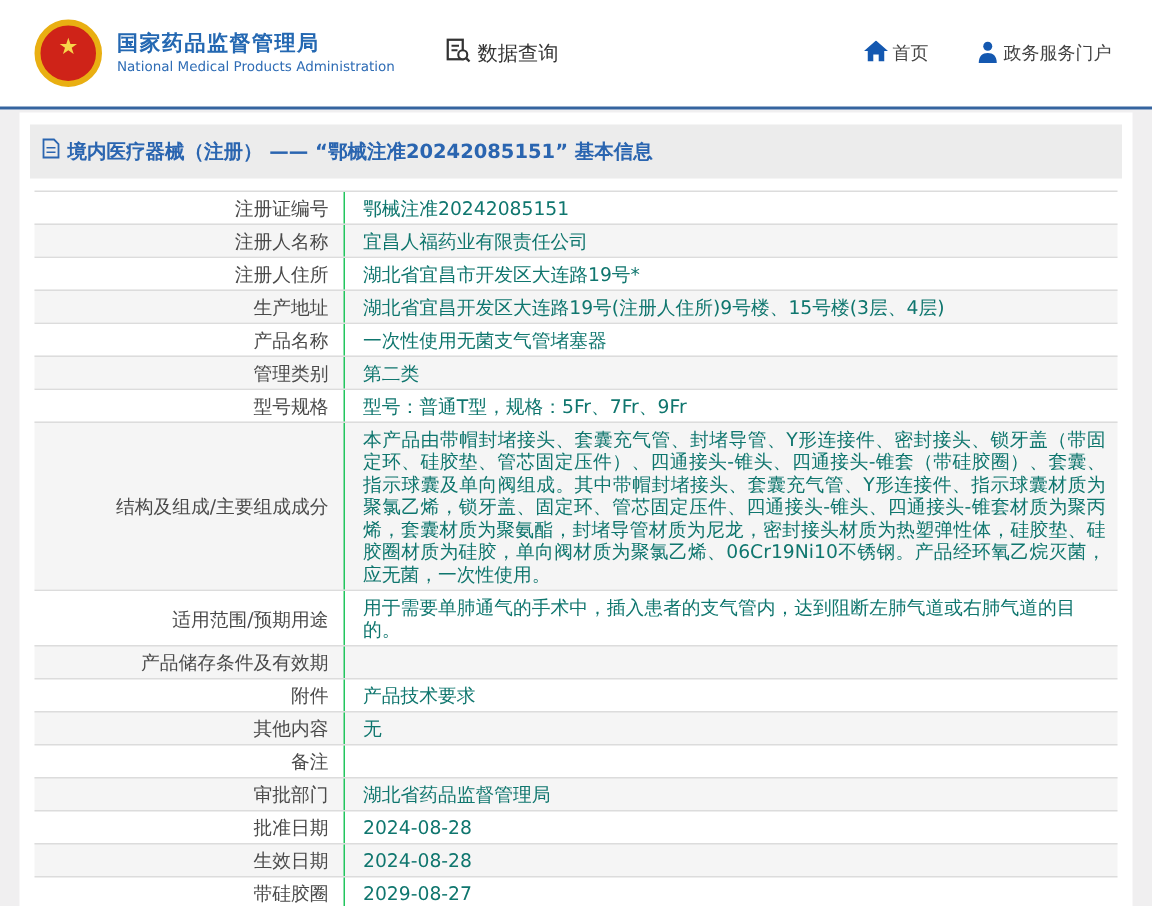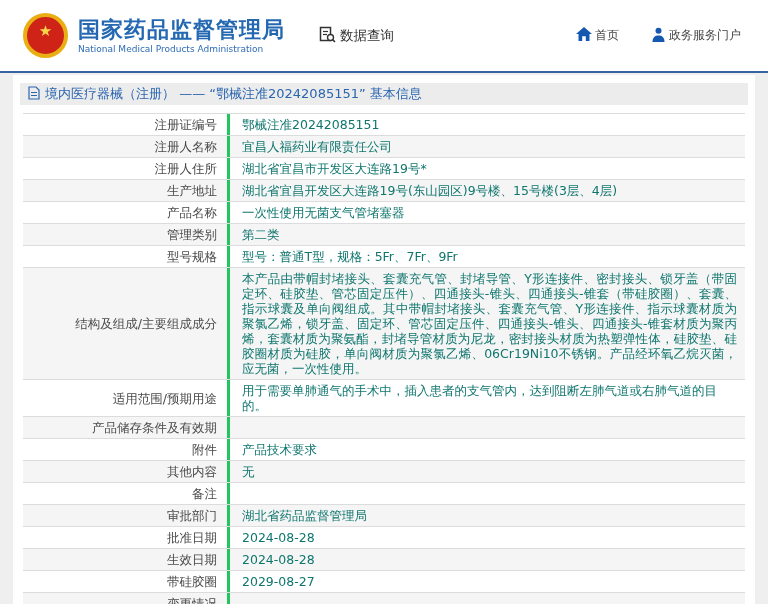--- a/index.html
+++ b/index.html
@@ -19,56 +19,56 @@
   }
   .logo { display:flex; align-items:center; }
   .emblem {
     width:45px; height:45px; border-radius:50%;
     background:#cf2318; border:4px solid #e9af12;
     display:flex; align-items:center; justify-content:center;
     flex:none;
   }
   .emblem-star { color:#f7d64a; font-size:15px; line-height:1; margin-top:-8px; }
   .title-block { margin-left:10px; }
-  .title-zh { font-size:22px; font-weight:bold; color:#2468b2; letter-spacing:1px; line-height:1.15; }
+  .title-zh { font-size:14px; font-weight:bold; color:#2468b2; letter-spacing:1px; line-height:1.15; }
   .title-en { font-size:9px; color:#2e6cb5; margin-top:2px; }
   .data-query {
     display:flex; align-items:center; gap:4px;
     margin-left:34px; margin-top:0;
     font-size:13.5px; color:#333; cursor:pointer;
   }
   .nav { margin-left:auto; display:flex; gap:32px; margin-right:4px; }
   .nav-item {
     display:flex; flex-direction:row; align-items:center; gap:3px;
     font-size:12px; color:#444; cursor:pointer;
   }
   
   .panel {
     margin:2px 13px 0 13px;
     background:#ffffff;
     padding:8px 7px 6px 7px;
     min-height:519px;
   }
   .breadcrumb {
-    background:#ececec; height:22px;
+    background:#ececec; height:36px;
     display:flex; align-items:center; gap:5px;
     padding:0 8px;
-    color:#2a65b0; font-size:13px;
+    color:#2a65b0; font-size:13px;font-weight:bold;
   }
   
   .info-table { margin:8px 3px 0 3px; border-bottom:1px solid #dcdcdc; }
   .row { display:flex; border-top:1px solid #dcdcdc; background:#ffffff; }
   .row.alt { background:#f5f5f5; }
   .cell-label {
     width:207px; flex:none;
     display:flex; align-items:center; justify-content:flex-end; gap:2px;
     text-align:right;
     padding:3px 10px 3px 4px;
     color:#4a4a4a; line-height:15px;
-    border-right:3px solid #22c55e;
+    border-right:1px solid #22c55e;
     min-height:15px;
   }
   .cell-value {
     flex:1;
     display:flex; align-items:center;
     padding:3px 8px 3px 12px;
     color:#0f766e; line-height:15px;
     min-height:15px;
   }
   .cell-value.long { text-align:justify; }
@@ -142,21 +142,21 @@
       <div class="row alt">
         <div class="cell-label">注册人名称</div>
         <div class="cell-value">宜昌人福药业有限责任公司</div>
       </div>
       <div class="row">
         <div class="cell-label">注册人住所</div>
         <div class="cell-value">湖北省宜昌市开发区大连路19号*</div>
       </div>
       <div class="row alt">
         <div class="cell-label">生产地址</div>
-        <div class="cell-value">湖北省宜昌开发区大连路19号(东山园区)9号楼、15号楼(3层、4层)</div>
+        <div class="cell-value">湖北省宜昌开发区大连路19号(注册人住所)9号楼、15号楼(3层、4层)</div>
       </div>
       <div class="row">
         <div class="cell-label">产品名称</div>
         <div class="cell-value">一次性使用无菌支气管堵塞器</div>
       </div>
       <div class="row alt">
         <div class="cell-label">管理类别</div>
         <div class="cell-value">第二类</div>
       </div>
       <div class="row">

